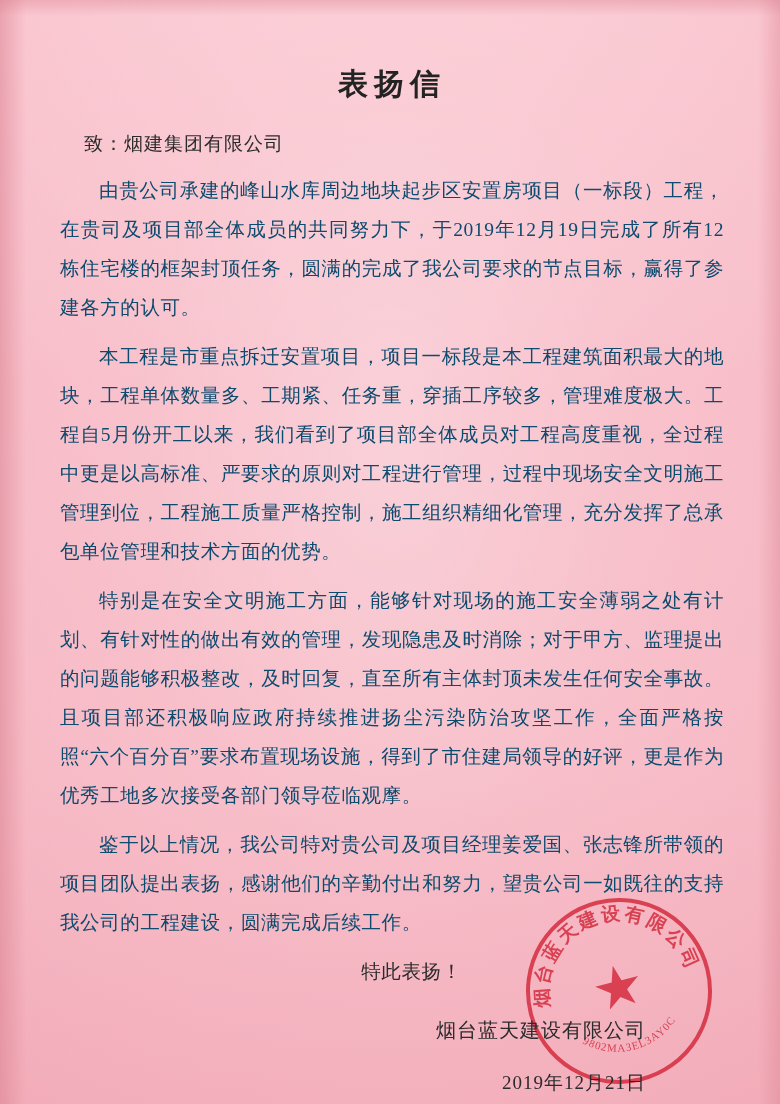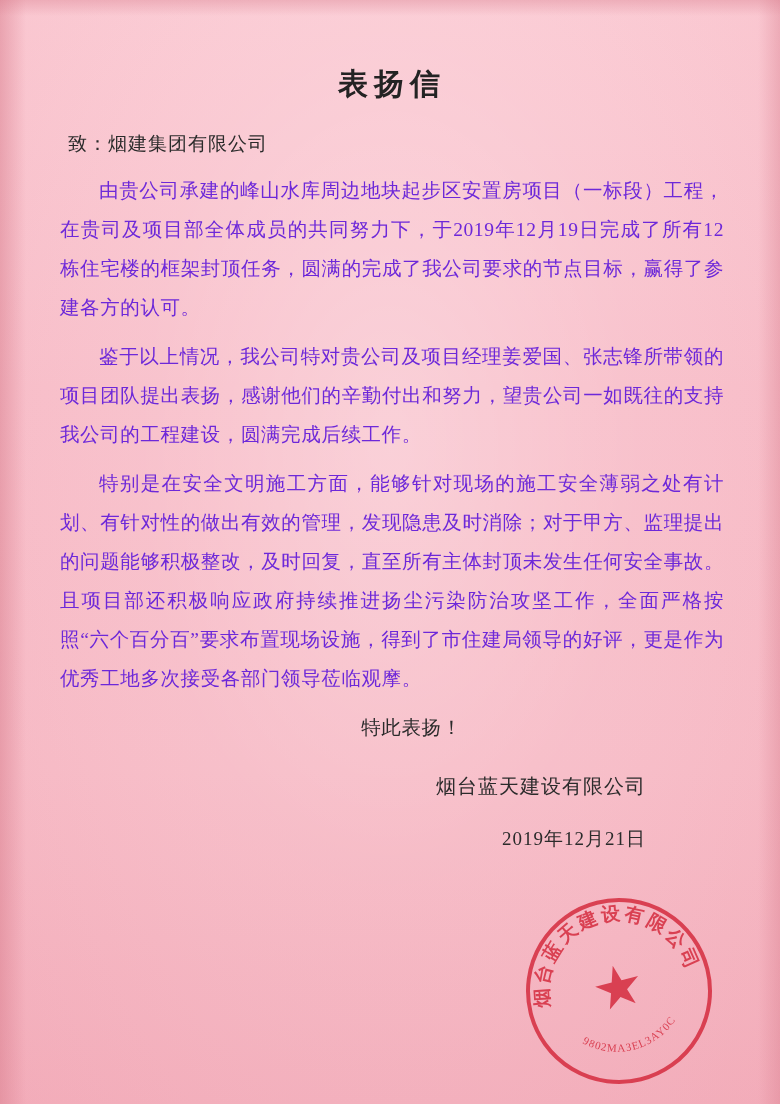--- a/index.html
+++ b/index.html
@@ -54,33 +54,33 @@
     text-align: center;
     font-size: 30px;
     font-weight: bold;
     letter-spacing: 6px;
     margin: 18px 0 26px 0;
     color: #232323;
   }
 
   .salutation {
     font-size: 19px;
-    margin: 0 0 14px 8px;
+    margin: 0 0 14px 24px;
     letter-spacing: 1px;
   }
 
   .body-para {
     font-size: 19.5px;
     line-height: 39px;
     text-indent: 2em;
     margin: 0 0 10px 0;
     text-align: justify;
     text-justify: inter-ideograph;
     letter-spacing: 0.6px;
-    color: #6d28d9;
+    color: #0c4a6e;
   }
 
   .closing {
     font-size: 19.5px;
     line-height: 39px;
     text-indent: 2em;
     margin: 6px 0 0 0;
     letter-spacing: 0.6px;
     text-align: center;
   }
@@ -157,22 +157,23 @@
 <div class="edge-right"></div>
 <div class="edge-top"></div>
 
 <div class="sheet">
 
   <h1 class="doc-title">表扬信</h1>
 
   <div class="salutation">致：烟建集团有限公司</div>
 
   <p class="body-para">由贵公司承建的峰山水库周边地块起步区安置房项目（一标段）工程，在贵司及项目部全体成员的共同努力下，于2019年12月19日完成了所有12栋住宅楼的框架封顶任务，圆满的完成了我公司要求的节点目标，赢得了参建各方的认可。</p>
+  <p class="body-para">本工程是市重点拆迁安置项目，项目一标段是本工程建筑面积最大的地块，工程单体数量多、工期紧、任务重，穿插工序较多，管理难度极大。工程自5月份开工以来，我们看到了项目部全体成员对工程高度重视，全过程中更是以高标准、严要求的原则对工程进行管理，过程中现场安全文明施工管理到位，工程施工质量严格控制，施工组织精细化管理，充分发挥了总承包单位管理和技术方面的优势。</p>
+  <p class="body-para">特别是在安全文明施工方面，能够针对现场的施工安全薄弱之处有计划、有针对性的做出有效的管理，发现隐患及时消除；对于甲方、监理提出的问题能够积极整改，及时回复，直至所有主体封顶未发生任何安全事故。且项目部还积极响应政府持续推进扬尘污染防治攻坚工作，全面严格按照“六个百分百”要求布置现场设施，得到了市住建局领导的好评，更是作为优秀工地多次接受各部门领导莅临观摩。</p>
   <p class="body-para">鉴于以上情况，我公司特对贵公司及项目经理姜爱国、张志锋所带领的项目团队提出表扬，感谢他们的辛勤付出和努力，望贵公司一如既往的支持我公司的工程建设，圆满完成后续工作。</p>
-  <p class="body-para">特别是在安全文明施工方面，能够针对现场的施工安全薄弱之处有计划、有针对性的做出有效的管理，发现隐患及时消除；对于甲方、监理提出的问题能够积极整改，及时回复，直至所有主体封顶未发生任何安全事故。且项目部还积极响应政府持续推进扬尘污染防治攻坚工作，全面严格按照“六个百分百”要求布置现场设施，得到了市住建局领导的好评，更是作为优秀工地多次接受各部门领导莅临观摩。</p>
 
   <p class="closing">特此表扬！</p>
 
   <div class="signature-block">
     <div class="sign-company">烟台蓝天建设有限公司</div>
     <div class="sign-date">2019年12月21日</div>
   </div>
 
   <div class="seal">
     <div class="seal-ring"></div>

